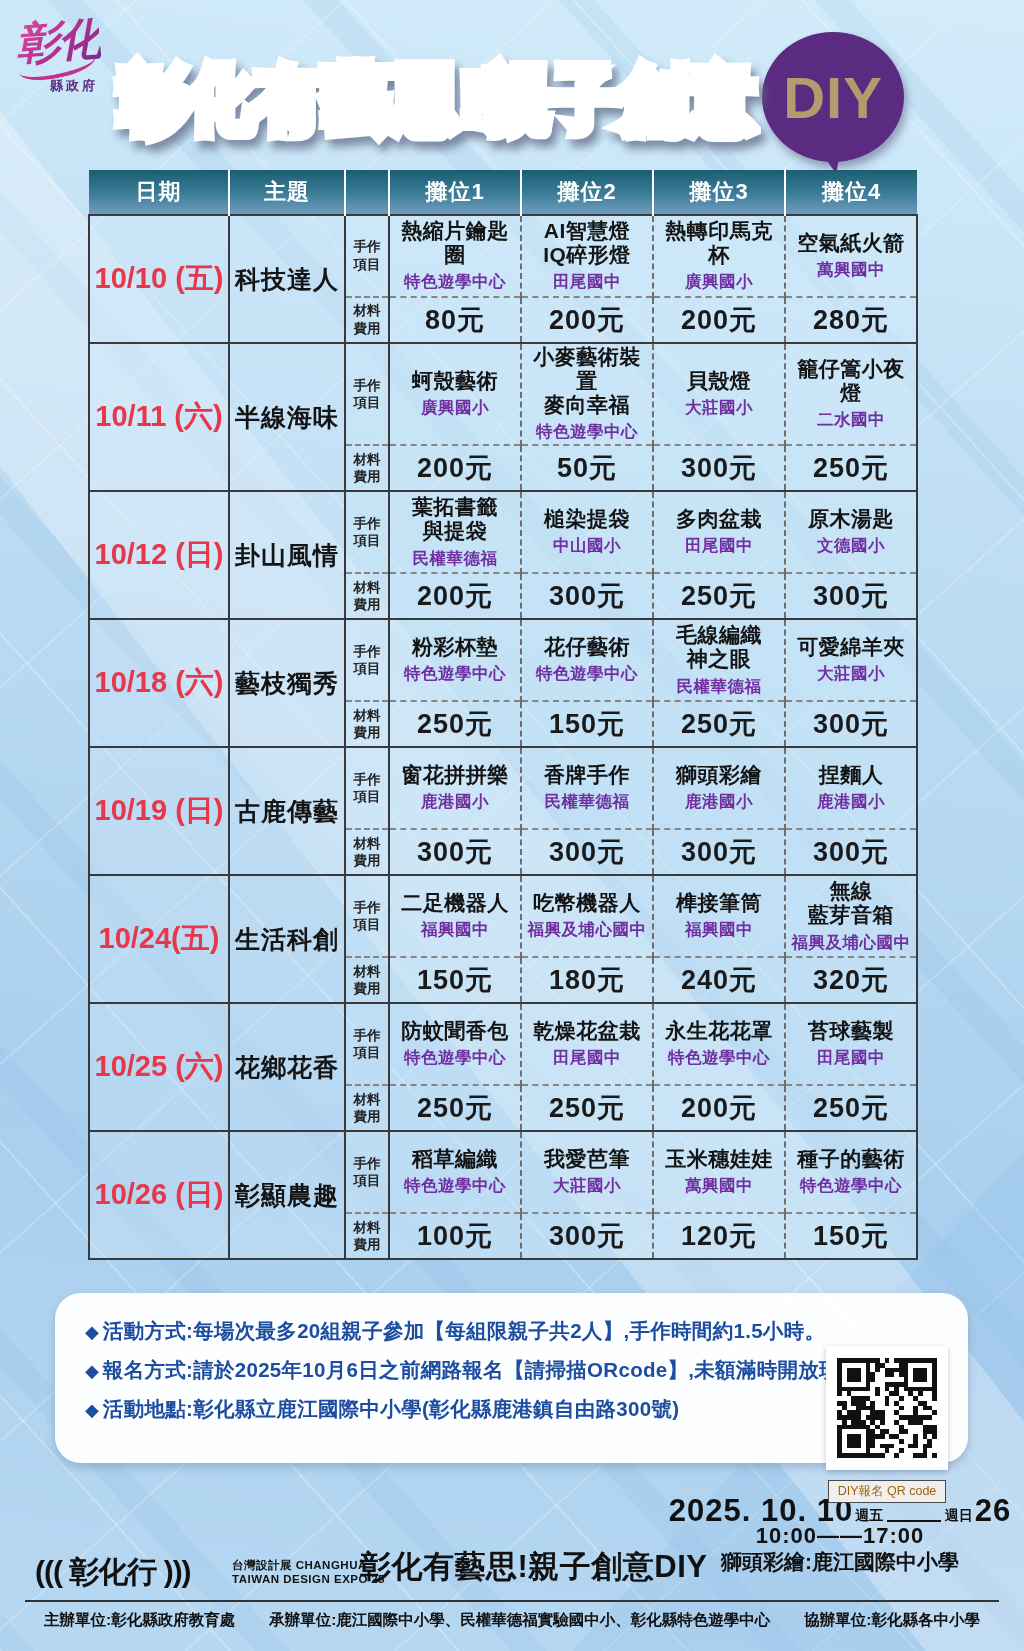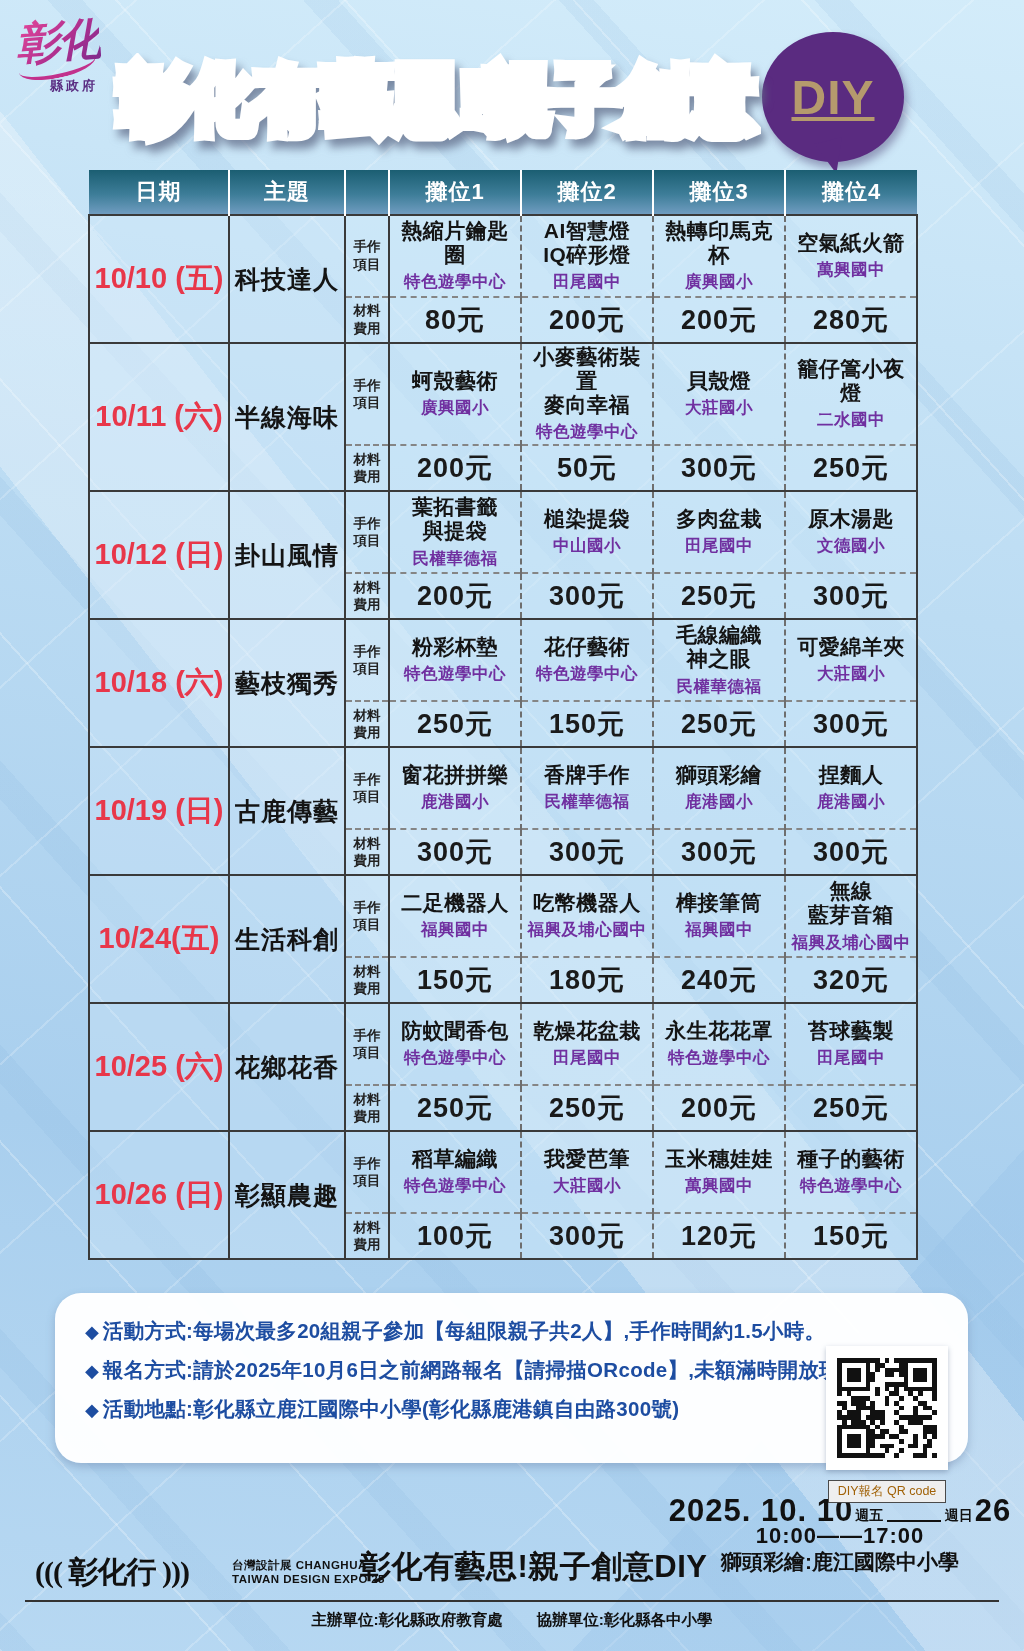--- a/index.html
+++ b/index.html
@@ -42,21 +42,21 @@
     position:relative;width:142px;height:130px;margin-left:6px;margin-top:-4px;flex:0 0 auto;
     background:var(--bubble_purple,#5a2b80);border-radius:50%;
     display:flex;align-items:center;justify-content:center;
     box-shadow:3px 6px 8px rgba(70,60,110,0.45);
   }
   .diy-bubble::after{
     content:"";position:absolute;bottom:-26px;left:58px;width:0;height:0;
     border:14px solid transparent;border-top:34px solid var(--bubble_purple,#5a2b80);
     transform:rotate(-14deg);
   }
-  .diy-text{font-size:48px;font-weight:900;color:var(--diy_gold,#b59a6d);letter-spacing:1px;text-decoration:underline;}
+  .diy-text{font-size:58px;font-weight:900;color:var(--diy_gold,#b59a6d);letter-spacing:1px;}
   
   .schedule{position:absolute;left:88px;top:170px;width:828px;border-collapse:collapse;table-layout:fixed;z-index:2;}
   .schedule col.w-date{width:140px}.schedule col.w-theme{width:116px}.schedule col.w-label{width:44px}.schedule col.w-booth{width:132px}
   .schedule th{
     height:45px;background:linear-gradient(180deg,var(--header_teal_top,#1b5e72) 0%,#3d7d98 55%,#6f9cc0 100%);
     color:#fff;font-size:22px;font-weight:700;letter-spacing:1px;border-left:2px solid #fff;
   }
   .schedule th:first-child{border-left:none;}
   tbody.drow{border-top:2px solid #3a3a3a;}
   tbody.drow:last-child{border-bottom:2px solid #3a3a3a;}
@@ -88,21 +88,21 @@
   .qr-caption{position:absolute;left:828px;top:1472px;width:118px;height:23px;z-index:3;
     background:#efefef;border:1.5px solid #4a4a4a;display:flex;align-items:center;justify-content:center;
     font-size:12.5px;font-weight:400;color:#a16207;white-space:nowrap;margin-top:8px;}
   
   .date-line{position:absolute;left:660px;top:1486px;width:360px;display:flex;align-items:center;justify-content:center;color:#111;z-index:2;}
   .date-big{font-size:31px;font-weight:700;letter-spacing:1px;white-space:nowrap;}
   .date-small{font-size:14px;font-weight:700;margin:10px 2px 0 2px;white-space:nowrap;}
   .date-holiday{font-size:12.5px;font-weight:700;border-bottom:2px solid #111;padding:0 8px 17px;margin:0 2px 14px;white-space:nowrap;}
   .time-line{position:absolute;left:660px;top:1523px;width:360px;text-align:center;font-size:22px;font-weight:700;color:#111;letter-spacing:1px;z-index:2;white-space:nowrap;}
   .loc-line{position:absolute;left:660px;top:1548px;width:360px;text-align:center;font-size:21px;font-weight:700;color:#111;z-index:2;white-space:nowrap;}
-  .brand-logo{position:absolute;left:35px;top:1552px;font-size:30px;font-weight:900;color:#111;letter-spacing:-1px;white-space:nowrap;z-index:2;font-family:Liberation Serif, serif;}
+  .brand-logo{position:absolute;left:35px;top:1552px;font-size:30px;font-weight:900;color:#111;letter-spacing:-1px;white-space:nowrap;z-index:2;}
   .expo-block{position:absolute;left:232px;top:1558px;z-index:2;color:#111;}
   .expo-line{font-size:11.5px;font-weight:700;letter-spacing:0.5px;white-space:nowrap;}
   .event-title{position:absolute;left:360px;top:1546px;font-size:31px;font-weight:900;color:#111;letter-spacing:0.5px;white-space:nowrap;z-index:2;}
   .footer-rule{position:absolute;left:25px;top:1600px;width:974px;border-top:2px solid #333;z-index:2;}
   .org-line{position:absolute;left:0;top:1610px;width:100%;display:flex;justify-content:center;gap:34px;z-index:2;}
   .org-seg{font-size:15.5px;font-weight:600;color:#111;white-space:nowrap;}
 </style>
 </head>
 <body>
 
@@ -662,16 +662,17 @@
   <div class="brand-logo">((( 彰化行 )))</div>
   <div class="expo-block">
     <div class="expo-line">台灣設計展 CHANGHUA</div>
     <div class="expo-line">TAIWAN DESIGN EXPO'25</div>
   </div>
   <div class="event-title">彰化有藝思!親子創意DIY</div>
 
   <div class="footer-rule"></div>
   <div class="org-line">
     <span class="org-seg">主辦單位:彰化縣政府教育處</span>
+    <span class="org-seg">承辦單位:鹿江國際中小學、民權華德福實驗國中小、彰化縣特色遊學中心</span>
     <span class="org-seg">協辦單位:彰化縣各中小學</span>
   </div>
 
 </div>
 
 </body></html>

